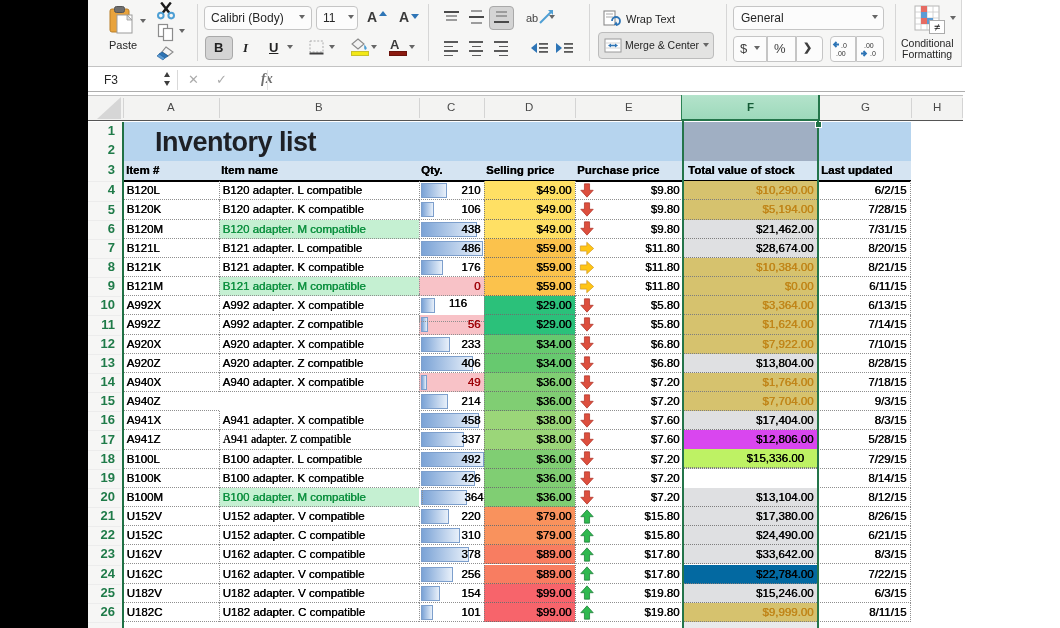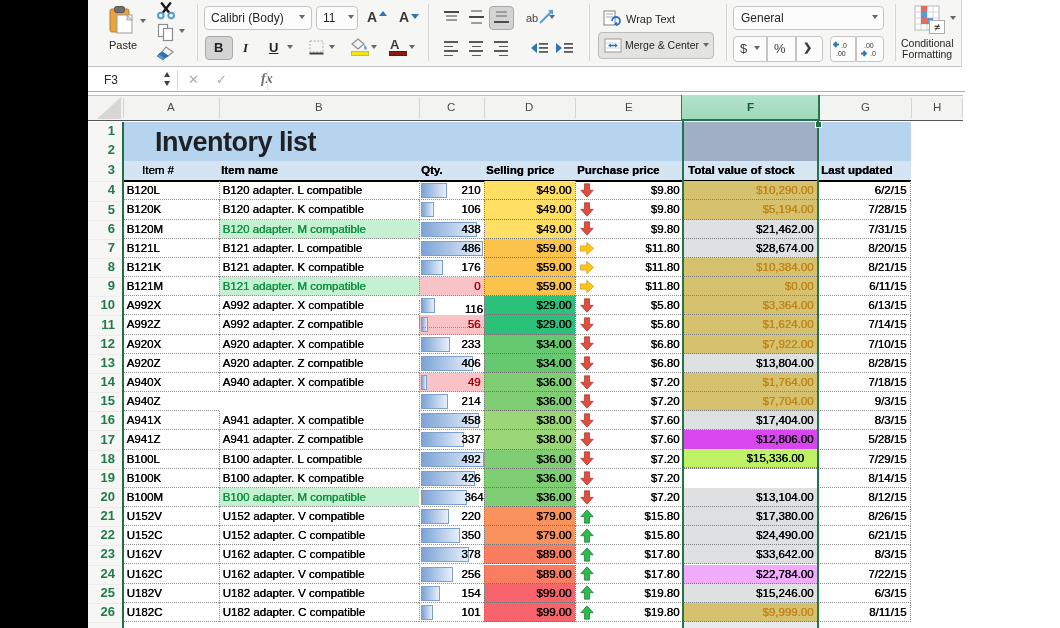--- a/index.html
+++ b/index.html
@@ -263,21 +263,21 @@
       <path d="M26 2 L26 24 L2 24 Z" fill="#D6D6D6"></path>
     </svg>
 <div class="abs" style="left:121.5px;top:122px;width:2.5px;height:506px;background:#1F7145;"></div>
 <div class="abs" style="left:124px;top:122px;width:787px;height:39px;background:#B6D4EE;"></div>
 <div class="abs" style="left:683.5px;top:122px;width:133.5px;height:39px;background:#A0AFC3;"></div>
 <div class="abs" style="left:155px;top:127px;font-size:27px;font-weight:bold;color:#1E2025;letter-spacing:-0.5px;">Inventory list</div>
 <div class="abs" style="left:124px;top:160.5px;width:787px;height:1px;background:#000;"></div>
 <div class="abs" style="left:124px;top:161px;width:787px;height:18.5px;background:#D5E4F2;"></div>
 <div class="abs" style="left:683px;top:161px;width:136px;height:18.5px;background:#D7E6F3;"></div>
 <div class="abs" style="left:124px;top:179.5px;width:787px;height:2px;background:#000;"></div>
-<div class="abs" style="left:126px;top:164px;font-size:11.5px;font-weight:normal;color:#000;white-space:nowrap;text-shadow:0.3px 0 0 #000;margin-left:16px;">Item #</div>
+<div class="abs" style="left:126px;top:164px;font-size:11.5px;font-weight:bold;color:#000;white-space:nowrap;text-shadow:0.3px 0 0 #000;">Item #</div>
 <div class="abs" style="left:221px;top:164px;font-size:11.5px;font-weight:bold;color:#000;white-space:nowrap;text-shadow:0.3px 0 0 #000;">Item name</div>
 <div class="abs" style="left:421px;top:164px;font-size:11.5px;font-weight:bold;color:#000;white-space:nowrap;text-shadow:0.3px 0 0 #000;">Qty.</div>
 <div class="abs" style="left:486px;top:164px;font-size:11.5px;font-weight:bold;color:#000;white-space:nowrap;text-shadow:0.3px 0 0 #000;">Selling price</div>
 <div class="abs" style="left:577px;top:164px;font-size:11.5px;font-weight:bold;color:#000;white-space:nowrap;text-shadow:0.3px 0 0 #000;">Purchase price</div>
 <div class="abs" style="left:688px;top:164px;font-size:11.5px;font-weight:bold;color:#000;white-space:nowrap;text-shadow:0.3px 0 0 #000;">Total value of stock</div>
 <div class="abs" style="left:821px;top:164px;font-size:11.5px;font-weight:bold;color:#000;white-space:nowrap;text-shadow:0.3px 0 0 #000;">Last updated</div>
 <div class="cell" style="left:124px;top:181.30px;width:95px;height:19.16px;line-height:19.16px;text-align:left;padding-left:2.5px;border-bottom:1px dotted #8F8F8F;">B120L</div>
 <div class="cell" style="left:219px;top:181.30px;width:200px;height:19.16px;line-height:19.16px;text-align:left;padding-left:2.5px;border-bottom:1px dotted #8F8F8F;border-left:1px dotted #8F8F8F;">B120 adapter. L compatible</div>
 <div class="cell" style="left:419px;top:181.30px;width:65px;height:19.16px;line-height:19.16px;text-align:right;padding-right:3.5px;border-bottom:1px dotted #8F8F8F;border-left:1px dotted #8F8F8F;z-index:2;">210</div>
 <div class="abs" style="left:420.5px;top:183.30px;width:26.9px;height:15px;background:linear-gradient(90deg,#7BA3D6,#E8F0FA);border:1px solid #7D9FCC;z-index:1;"></div>
@@ -338,21 +338,21 @@
 <div class="cell" style="left:419px;top:277.10px;width:65px;height:19.16px;line-height:19.16px;text-align:right;padding-right:3.5px;border-bottom:1px dotted #8F8F8F;border-left:1px dotted #8F8F8F;color:#9C0006;z-index:2;">0</div>
 <div class="cell" style="left:484px;top:277.10px;width:91px;height:19.16px;line-height:19.16px;text-align:right;padding-right:3.5px;border-bottom:1px dotted #6F6F6F;border-left:1px dotted #7E7E7E;background:#FBC24C;">$59.00</div>
 <div class="cell" style="left:575px;top:277.10px;width:108px;height:19.16px;line-height:19.16px;text-align:right;padding-right:3.5px;border-bottom:1px dotted #8F8F8F;border-left:1px dotted #7E7E7E;">$11.80</div>
 <div class="abs" style="left:578.5px;top:278.90px;"><svg width="16" height="15" viewBox="0 0 14 14">
         <path d="M0.8 4.6 L6.8 4.6 L6.8 1.2 L13.2 7 L6.8 12.8 L6.8 9.4 L0.8 9.4 Z" fill="#FFC514" stroke="#D29A28" stroke-width="0.7"></path>
       </svg></div>
 <div class="cell" style="left:683.5px;top:277.10px;width:133.5px;height:19.16px;line-height:19.16px;text-align:right;padding-right:3.5px;background:#D6C26E;color:#C08518;border-bottom:1px dotted #7E7E7E;">$0.00</div>
 <div class="cell" style="left:819.5px;top:277.10px;width:91.5px;height:19.16px;line-height:19.16px;text-align:right;padding-right:3.5px;border-bottom:1px dotted #8F8F8F;border-right:1px dotted #8F8F8F;">6/11/15</div>
 <div class="cell" style="left:124px;top:296.26px;width:95px;height:19.16px;line-height:19.16px;text-align:left;padding-left:2.5px;border-bottom:1px dotted #8F8F8F;">A992X</div>
 <div class="cell" style="left:219px;top:296.26px;width:200px;height:19.16px;line-height:19.16px;text-align:left;padding-left:2.5px;border-bottom:1px dotted #8F8F8F;border-left:1px dotted #8F8F8F;">A992 adapter. X compatible</div>
-<div class="cell" style="left:419px;top:300px;width:65px;height:28px;line-height:19.16px;text-align:right;padding-right:1px;border-bottom:1px dotted #8F8F8F;border-left:1px dotted #8F8F8F;z-index:2;">116</div>
+<div class="cell" style="left:419px;top:294px;width:65px;height:28px;line-height:19.16px;text-align:right;padding-right:17px;border-bottom:1px dotted #8F8F8F;border-left:1px dotted #8F8F8F;z-index:2;">116</div>
 <div class="abs" style="left:420.5px;top:298.26px;width:14.9px;height:15px;background:linear-gradient(90deg,#7BA3D6,#E8F0FA);border:1px solid #7D9FCC;z-index:1;"></div>
 <div class="cell" style="left:484px;top:296.26px;width:91px;height:19.16px;line-height:19.16px;text-align:right;padding-right:3.5px;border-bottom:1px dotted #6F6F6F;border-left:1px dotted #7E7E7E;background:#2BC17A;">$29.00</div>
 <div class="cell" style="left:575px;top:296.26px;width:108px;height:19.16px;line-height:19.16px;text-align:right;padding-right:3.5px;border-bottom:1px dotted #8F8F8F;border-left:1px dotted #7E7E7E;">$5.80</div>
 <div class="abs" style="left:578.5px;top:298.06px;"><svg width="16" height="15" viewBox="0 0 14 14">
         <path d="M4.6 0.8 L9.4 0.8 L9.4 6.8 L12.8 6.8 L7 13.2 L1.2 6.8 L4.6 6.8 Z" fill="#DD4F3E" stroke="#B03428" stroke-width="0.7"></path>
       </svg></div>
 <div class="cell" style="left:683.5px;top:296.26px;width:133.5px;height:19.16px;line-height:19.16px;text-align:right;padding-right:3.5px;background:#D6C26E;color:#C08518;border-bottom:1px dotted #7E7E7E;">$3,364.00</div>
 <div class="cell" style="left:819.5px;top:296.26px;width:91.5px;height:19.16px;line-height:19.16px;text-align:right;padding-right:3.5px;border-bottom:1px dotted #8F8F8F;border-right:1px dotted #8F8F8F;">6/13/15</div>
 <div class="cell" style="left:124px;top:315.42px;width:95px;height:19.16px;line-height:19.16px;text-align:left;padding-left:2.5px;border-bottom:1px dotted #8F8F8F;">A992Z</div>
 <div class="cell" style="left:219px;top:315.42px;width:200px;height:19.16px;line-height:19.16px;text-align:left;padding-left:2.5px;border-bottom:1px dotted #8F8F8F;border-left:1px dotted #8F8F8F;">A992 adapter. Z compatible</div>
@@ -415,21 +415,21 @@
 <div class="cell" style="left:419px;top:411.22px;width:65px;height:19.16px;line-height:19.16px;text-align:right;padding-right:3.5px;border-bottom:1px dotted #8F8F8F;border-left:1px dotted #8F8F8F;z-index:2;">458</div>
 <div class="abs" style="left:420.5px;top:413.22px;width:58.6px;height:15px;background:linear-gradient(90deg,#7BA3D6,#E8F0FA);border:1px solid #7D9FCC;z-index:1;"></div>
 <div class="cell" style="left:484px;top:411.22px;width:91px;height:19.16px;line-height:19.16px;text-align:right;padding-right:3.5px;border-bottom:1px dotted #6F6F6F;border-left:1px dotted #7E7E7E;background:#9BD679;">$38.00</div>
 <div class="cell" style="left:575px;top:411.22px;width:108px;height:19.16px;line-height:19.16px;text-align:right;padding-right:3.5px;border-bottom:1px dotted #8F8F8F;border-left:1px dotted #7E7E7E;">$7.60</div>
 <div class="abs" style="left:578.5px;top:413.02px;"><svg width="16" height="15" viewBox="0 0 14 14">
         <path d="M4.6 0.8 L9.4 0.8 L9.4 6.8 L12.8 6.8 L7 13.2 L1.2 6.8 L4.6 6.8 Z" fill="#DD4F3E" stroke="#B03428" stroke-width="0.7"></path>
       </svg></div>
 <div class="cell" style="left:683.5px;top:411.22px;width:133.5px;height:19.16px;line-height:19.16px;text-align:right;padding-right:3.5px;background:#DFE0E2;color:#000;border-bottom:1px dotted #7E7E7E;">$17,404.00</div>
 <div class="cell" style="left:819.5px;top:411.22px;width:91.5px;height:19.16px;line-height:19.16px;text-align:right;padding-right:3.5px;border-bottom:1px dotted #8F8F8F;border-right:1px dotted #8F8F8F;">8/3/15</div>
 <div class="cell" style="left:124px;top:430.38px;width:95px;height:19.16px;line-height:19.16px;text-align:left;padding-left:2.5px;border-bottom:1px dotted #8F8F8F;">A941Z</div>
-<div class="cell" style="left:219px;top:430.38px;width:200px;height:19.16px;line-height:19.16px;text-align:left;padding-left:2.5px;border-bottom:1px dotted #8F8F8F;border-left:1px dotted #8F8F8F;">A941 adapter. Z compatible</div>
+<div class="cell" style="left:219px;top:430.38px;width:200px;height:19.16px;line-height:19.16px;text-align:left;padding-left:2.5px;border-bottom:1px dotted #8F8F8F;border-left:1px dotted #8F8F8F;font-family:Liberation Serif, serif;">A941 adapter. Z compatible</div>
 <div class="cell" style="left:419px;top:430.38px;width:65px;height:19.16px;line-height:19.16px;text-align:right;padding-right:3.5px;border-bottom:1px dotted #8F8F8F;border-left:1px dotted #8F8F8F;z-index:2;">337</div>
 <div class="abs" style="left:420.5px;top:432.38px;width:43.2px;height:15px;background:linear-gradient(90deg,#7BA3D6,#E8F0FA);border:1px solid #7D9FCC;z-index:1;"></div>
 <div class="cell" style="left:484px;top:430.38px;width:91px;height:19.16px;line-height:19.16px;text-align:right;padding-right:3.5px;border-bottom:1px dotted #6F6F6F;border-left:1px dotted #7E7E7E;background:#9BD679;">$38.00</div>
 <div class="cell" style="left:575px;top:430.38px;width:108px;height:19.16px;line-height:19.16px;text-align:right;padding-right:3.5px;border-bottom:1px dotted #8F8F8F;border-left:1px dotted #7E7E7E;">$7.60</div>
 <div class="abs" style="left:578.5px;top:432.18px;"><svg width="16" height="15" viewBox="0 0 14 14">
         <path d="M4.6 0.8 L9.4 0.8 L9.4 6.8 L12.8 6.8 L7 13.2 L1.2 6.8 L4.6 6.8 Z" fill="#DD4F3E" stroke="#B03428" stroke-width="0.7"></path>
       </svg></div>
 <div class="cell" style="left:683.5px;top:430.38px;width:133.5px;height:19.16px;line-height:19.16px;text-align:right;padding-right:3.5px;background:#d946ef;color:#000;border-bottom:1px dotted #7E7E7E;">$12,806.00</div>
 <div class="cell" style="left:819.5px;top:430.38px;width:91.5px;height:19.16px;line-height:19.16px;text-align:right;padding-right:3.5px;border-bottom:1px dotted #8F8F8F;border-right:1px dotted #8F8F8F;">5/28/15</div>
 <div class="cell" style="left:124px;top:449.54px;width:95px;height:19.16px;line-height:19.16px;text-align:left;padding-left:2.5px;border-bottom:1px dotted #8F8F8F;">B100L</div>
@@ -471,21 +471,21 @@
 <div class="abs" style="left:420.5px;top:509.02px;width:28.2px;height:15px;background:linear-gradient(90deg,#7BA3D6,#E8F0FA);border:1px solid #7D9FCC;z-index:1;"></div>
 <div class="cell" style="left:484px;top:507.02px;width:91px;height:19.16px;line-height:19.16px;text-align:right;padding-right:3.5px;border-bottom:1px dotted #6F6F6F;border-left:1px dotted #7E7E7E;background:#F9925D;">$79.00</div>
 <div class="cell" style="left:575px;top:507.02px;width:108px;height:19.16px;line-height:19.16px;text-align:right;padding-right:3.5px;border-bottom:1px dotted #8F8F8F;border-left:1px dotted #7E7E7E;">$15.80</div>
 <div class="abs" style="left:578.5px;top:508.82px;"><svg width="16" height="15" viewBox="0 0 14 14">
         <path d="M4.6 13.2 L9.4 13.2 L9.4 7.2 L12.8 7.2 L7 0.8 L1.2 7.2 L4.6 7.2 Z" fill="#2FB94F" stroke="#1E7A38" stroke-width="0.7"></path>
       </svg></div>
 <div class="cell" style="left:683.5px;top:507.02px;width:133.5px;height:19.16px;line-height:19.16px;text-align:right;padding-right:3.5px;background:#DFE0E2;color:#000;border-bottom:1px dotted #7E7E7E;">$17,380.00</div>
 <div class="cell" style="left:819.5px;top:507.02px;width:91.5px;height:19.16px;line-height:19.16px;text-align:right;padding-right:3.5px;border-bottom:1px dotted #8F8F8F;border-right:1px dotted #8F8F8F;">8/26/15</div>
 <div class="cell" style="left:124px;top:526.18px;width:95px;height:19.16px;line-height:19.16px;text-align:left;padding-left:2.5px;border-bottom:1px dotted #8F8F8F;">U152C</div>
 <div class="cell" style="left:219px;top:526.18px;width:200px;height:19.16px;line-height:19.16px;text-align:left;padding-left:2.5px;border-bottom:1px dotted #8F8F8F;border-left:1px dotted #8F8F8F;">U152 adapter. C compatible</div>
-<div class="cell" style="left:419px;top:526.18px;width:65px;height:19.16px;line-height:19.16px;text-align:right;padding-right:3.5px;border-bottom:1px dotted #8F8F8F;border-left:1px dotted #8F8F8F;z-index:2;">350</div>
+<div class="cell" style="left:419px;top:526.18px;width:65px;height:19.16px;line-height:19.16px;text-align:right;padding-right:3.5px;border-bottom:1px dotted #8F8F8F;border-left:1px dotted #8F8F8F;z-index:2;">310</div>
 <div class="abs" style="left:420.5px;top:528.18px;width:39.7px;height:15px;background:linear-gradient(90deg,#7BA3D6,#E8F0FA);border:1px solid #7D9FCC;z-index:1;"></div>
 <div class="cell" style="left:484px;top:526.18px;width:91px;height:19.16px;line-height:19.16px;text-align:right;padding-right:3.5px;border-bottom:1px dotted #6F6F6F;border-left:1px dotted #7E7E7E;background:#F9925D;">$79.00</div>
 <div class="cell" style="left:575px;top:526.18px;width:108px;height:19.16px;line-height:19.16px;text-align:right;padding-right:3.5px;border-bottom:1px dotted #8F8F8F;border-left:1px dotted #7E7E7E;">$15.80</div>
 <div class="abs" style="left:578.5px;top:527.98px;"><svg width="16" height="15" viewBox="0 0 14 14">
         <path d="M4.6 13.2 L9.4 13.2 L9.4 7.2 L12.8 7.2 L7 0.8 L1.2 7.2 L4.6 7.2 Z" fill="#2FB94F" stroke="#1E7A38" stroke-width="0.7"></path>
       </svg></div>
 <div class="cell" style="left:683.5px;top:526.18px;width:133.5px;height:19.16px;line-height:19.16px;text-align:right;padding-right:3.5px;background:#DFE0E2;color:#000;border-bottom:1px dotted #7E7E7E;">$24,490.00</div>
 <div class="cell" style="left:819.5px;top:526.18px;width:91.5px;height:19.16px;line-height:19.16px;text-align:right;padding-right:3.5px;border-bottom:1px dotted #8F8F8F;border-right:1px dotted #8F8F8F;">6/21/15</div>
 <div class="cell" style="left:124px;top:545.34px;width:95px;height:19.16px;line-height:19.16px;text-align:left;padding-left:2.5px;border-bottom:1px dotted #8F8F8F;">U162V</div>
 <div class="cell" style="left:219px;top:545.34px;width:200px;height:19.16px;line-height:19.16px;text-align:left;padding-left:2.5px;border-bottom:1px dotted #8F8F8F;border-left:1px dotted #8F8F8F;">U162 adapter. C compatible</div>
@@ -500,21 +500,21 @@
 <div class="cell" style="left:819.5px;top:545.34px;width:91.5px;height:19.16px;line-height:19.16px;text-align:right;padding-right:3.5px;border-bottom:1px dotted #8F8F8F;border-right:1px dotted #8F8F8F;">8/3/15</div>
 <div class="cell" style="left:124px;top:564.50px;width:95px;height:19.16px;line-height:19.16px;text-align:left;padding-left:2.5px;border-bottom:1px dotted #8F8F8F;">U162C</div>
 <div class="cell" style="left:219px;top:564.50px;width:200px;height:19.16px;line-height:19.16px;text-align:left;padding-left:2.5px;border-bottom:1px dotted #8F8F8F;border-left:1px dotted #8F8F8F;">U162 adapter. V compatible</div>
 <div class="cell" style="left:419px;top:564.50px;width:65px;height:19.16px;line-height:19.16px;text-align:right;padding-right:3.5px;border-bottom:1px dotted #8F8F8F;border-left:1px dotted #8F8F8F;z-index:2;">256</div>
 <div class="abs" style="left:420.5px;top:566.50px;width:32.8px;height:15px;background:linear-gradient(90deg,#7BA3D6,#E8F0FA);border:1px solid #7D9FCC;z-index:1;"></div>
 <div class="cell" style="left:484px;top:564.50px;width:91px;height:19.16px;line-height:19.16px;text-align:right;padding-right:3.5px;border-bottom:1px dotted #6F6F6F;border-left:1px dotted #7E7E7E;background:#F87D61;">$89.00</div>
 <div class="cell" style="left:575px;top:564.50px;width:108px;height:19.16px;line-height:19.16px;text-align:right;padding-right:3.5px;border-bottom:1px dotted #8F8F8F;border-left:1px dotted #7E7E7E;">$17.80</div>
 <div class="abs" style="left:578.5px;top:566.30px;"><svg width="16" height="15" viewBox="0 0 14 14">
         <path d="M4.6 13.2 L9.4 13.2 L9.4 7.2 L12.8 7.2 L7 0.8 L1.2 7.2 L4.6 7.2 Z" fill="#2FB94F" stroke="#1E7A38" stroke-width="0.7"></path>
       </svg></div>
-<div class="cell" style="left:683.5px;top:564.50px;width:133.5px;height:19.16px;line-height:19.16px;text-align:right;padding-right:3.5px;background:#f0abfc;color:#000;border-bottom:1px dotted #7E7E7E;">$22,784.00</div>
+<div class="cell" style="left:683.5px;top:564.50px;width:133.5px;height:19.16px;line-height:19.16px;text-align:right;padding-right:3.5px;background:#0369a1;color:#000;border-bottom:1px dotted #7E7E7E;">$22,784.00</div>
 <div class="cell" style="left:819.5px;top:564.50px;width:91.5px;height:19.16px;line-height:19.16px;text-align:right;padding-right:3.5px;border-bottom:1px dotted #8F8F8F;border-right:1px dotted #8F8F8F;">7/22/15</div>
 <div class="cell" style="left:124px;top:583.66px;width:95px;height:19.16px;line-height:19.16px;text-align:left;padding-left:2.5px;border-bottom:1px dotted #8F8F8F;">U182V</div>
 <div class="cell" style="left:219px;top:583.66px;width:200px;height:19.16px;line-height:19.16px;text-align:left;padding-left:2.5px;border-bottom:1px dotted #8F8F8F;border-left:1px dotted #8F8F8F;">U182 adapter. V compatible</div>
 <div class="cell" style="left:419px;top:583.66px;width:65px;height:19.16px;line-height:19.16px;text-align:right;padding-right:3.5px;border-bottom:1px dotted #8F8F8F;border-left:1px dotted #8F8F8F;z-index:2;">154</div>
 <div class="abs" style="left:420.5px;top:585.66px;width:19.7px;height:15px;background:linear-gradient(90deg,#7BA3D6,#E8F0FA);border:1px solid #7D9FCC;z-index:1;"></div>
 <div class="cell" style="left:484px;top:583.66px;width:91px;height:19.16px;line-height:19.16px;text-align:right;padding-right:3.5px;border-bottom:1px dotted #6F6F6F;border-left:1px dotted #7E7E7E;background:#F7646B;">$99.00</div>
 <div class="cell" style="left:575px;top:583.66px;width:108px;height:19.16px;line-height:19.16px;text-align:right;padding-right:3.5px;border-bottom:1px dotted #8F8F8F;border-left:1px dotted #7E7E7E;">$19.80</div>
 <div class="abs" style="left:578.5px;top:585.46px;"><svg width="16" height="15" viewBox="0 0 14 14">
         <path d="M4.6 13.2 L9.4 13.2 L9.4 7.2 L12.8 7.2 L7 0.8 L1.2 7.2 L4.6 7.2 Z" fill="#2FB94F" stroke="#1E7A38" stroke-width="0.7"></path>
       </svg></div>

